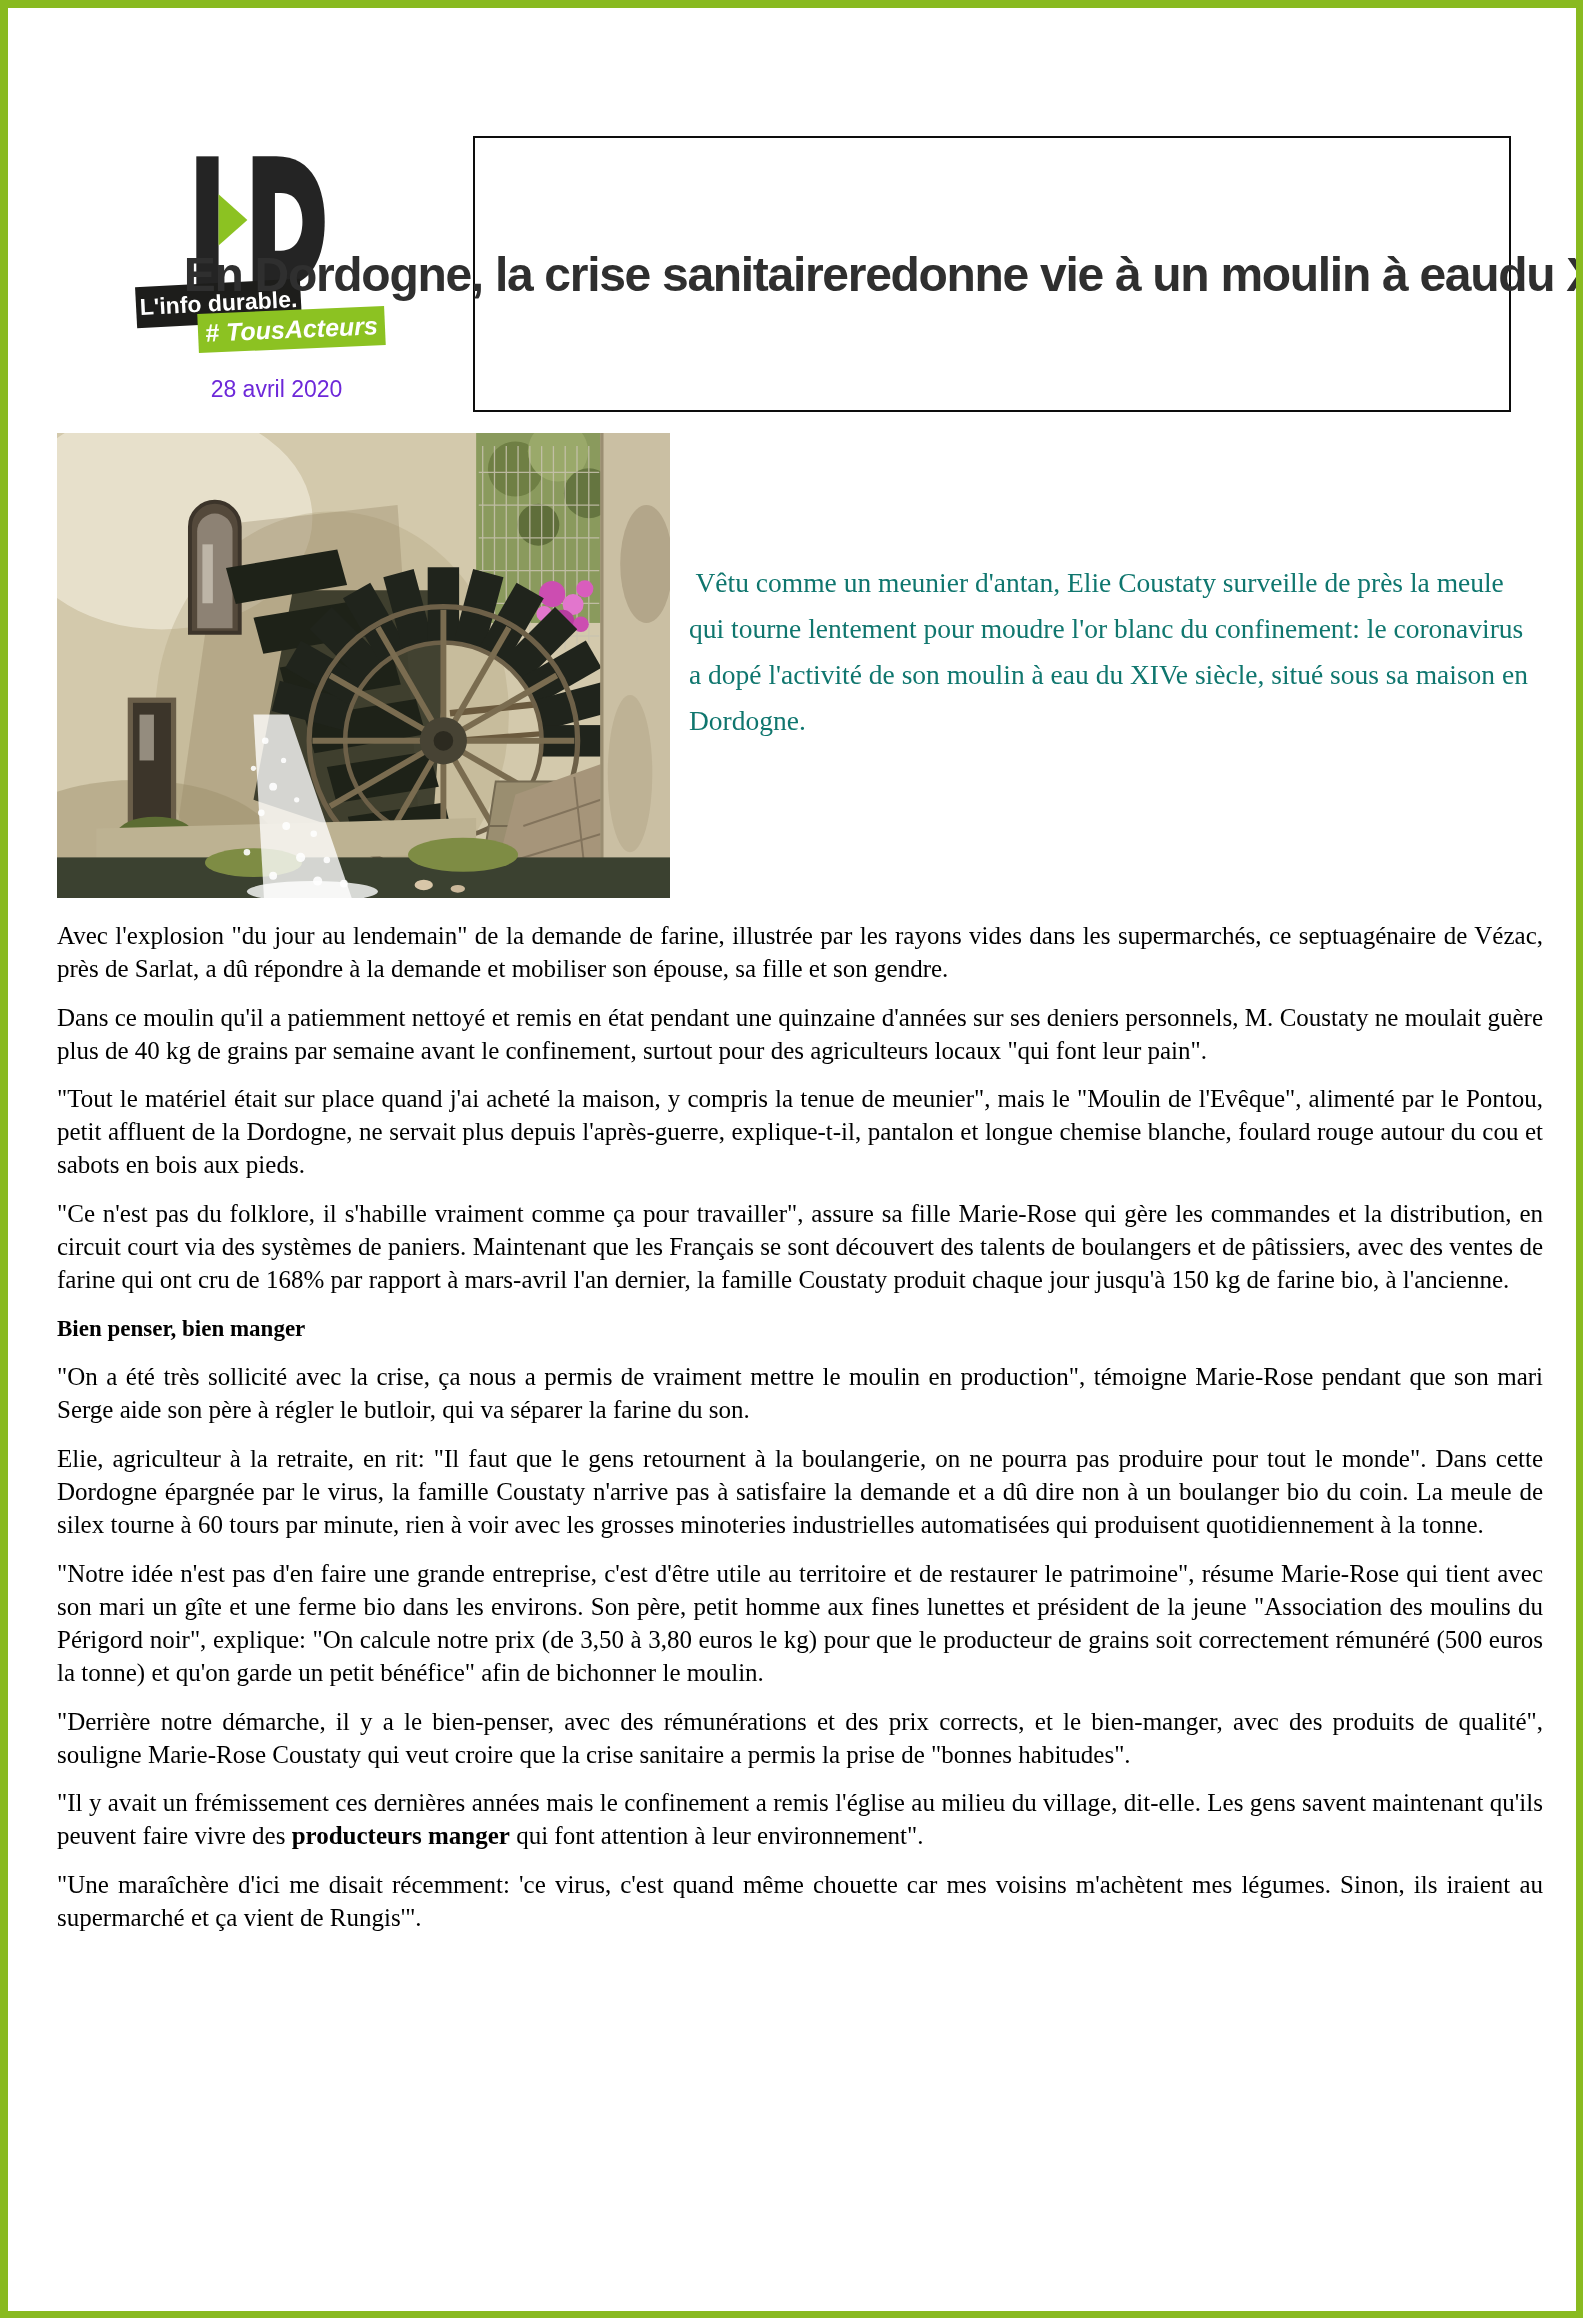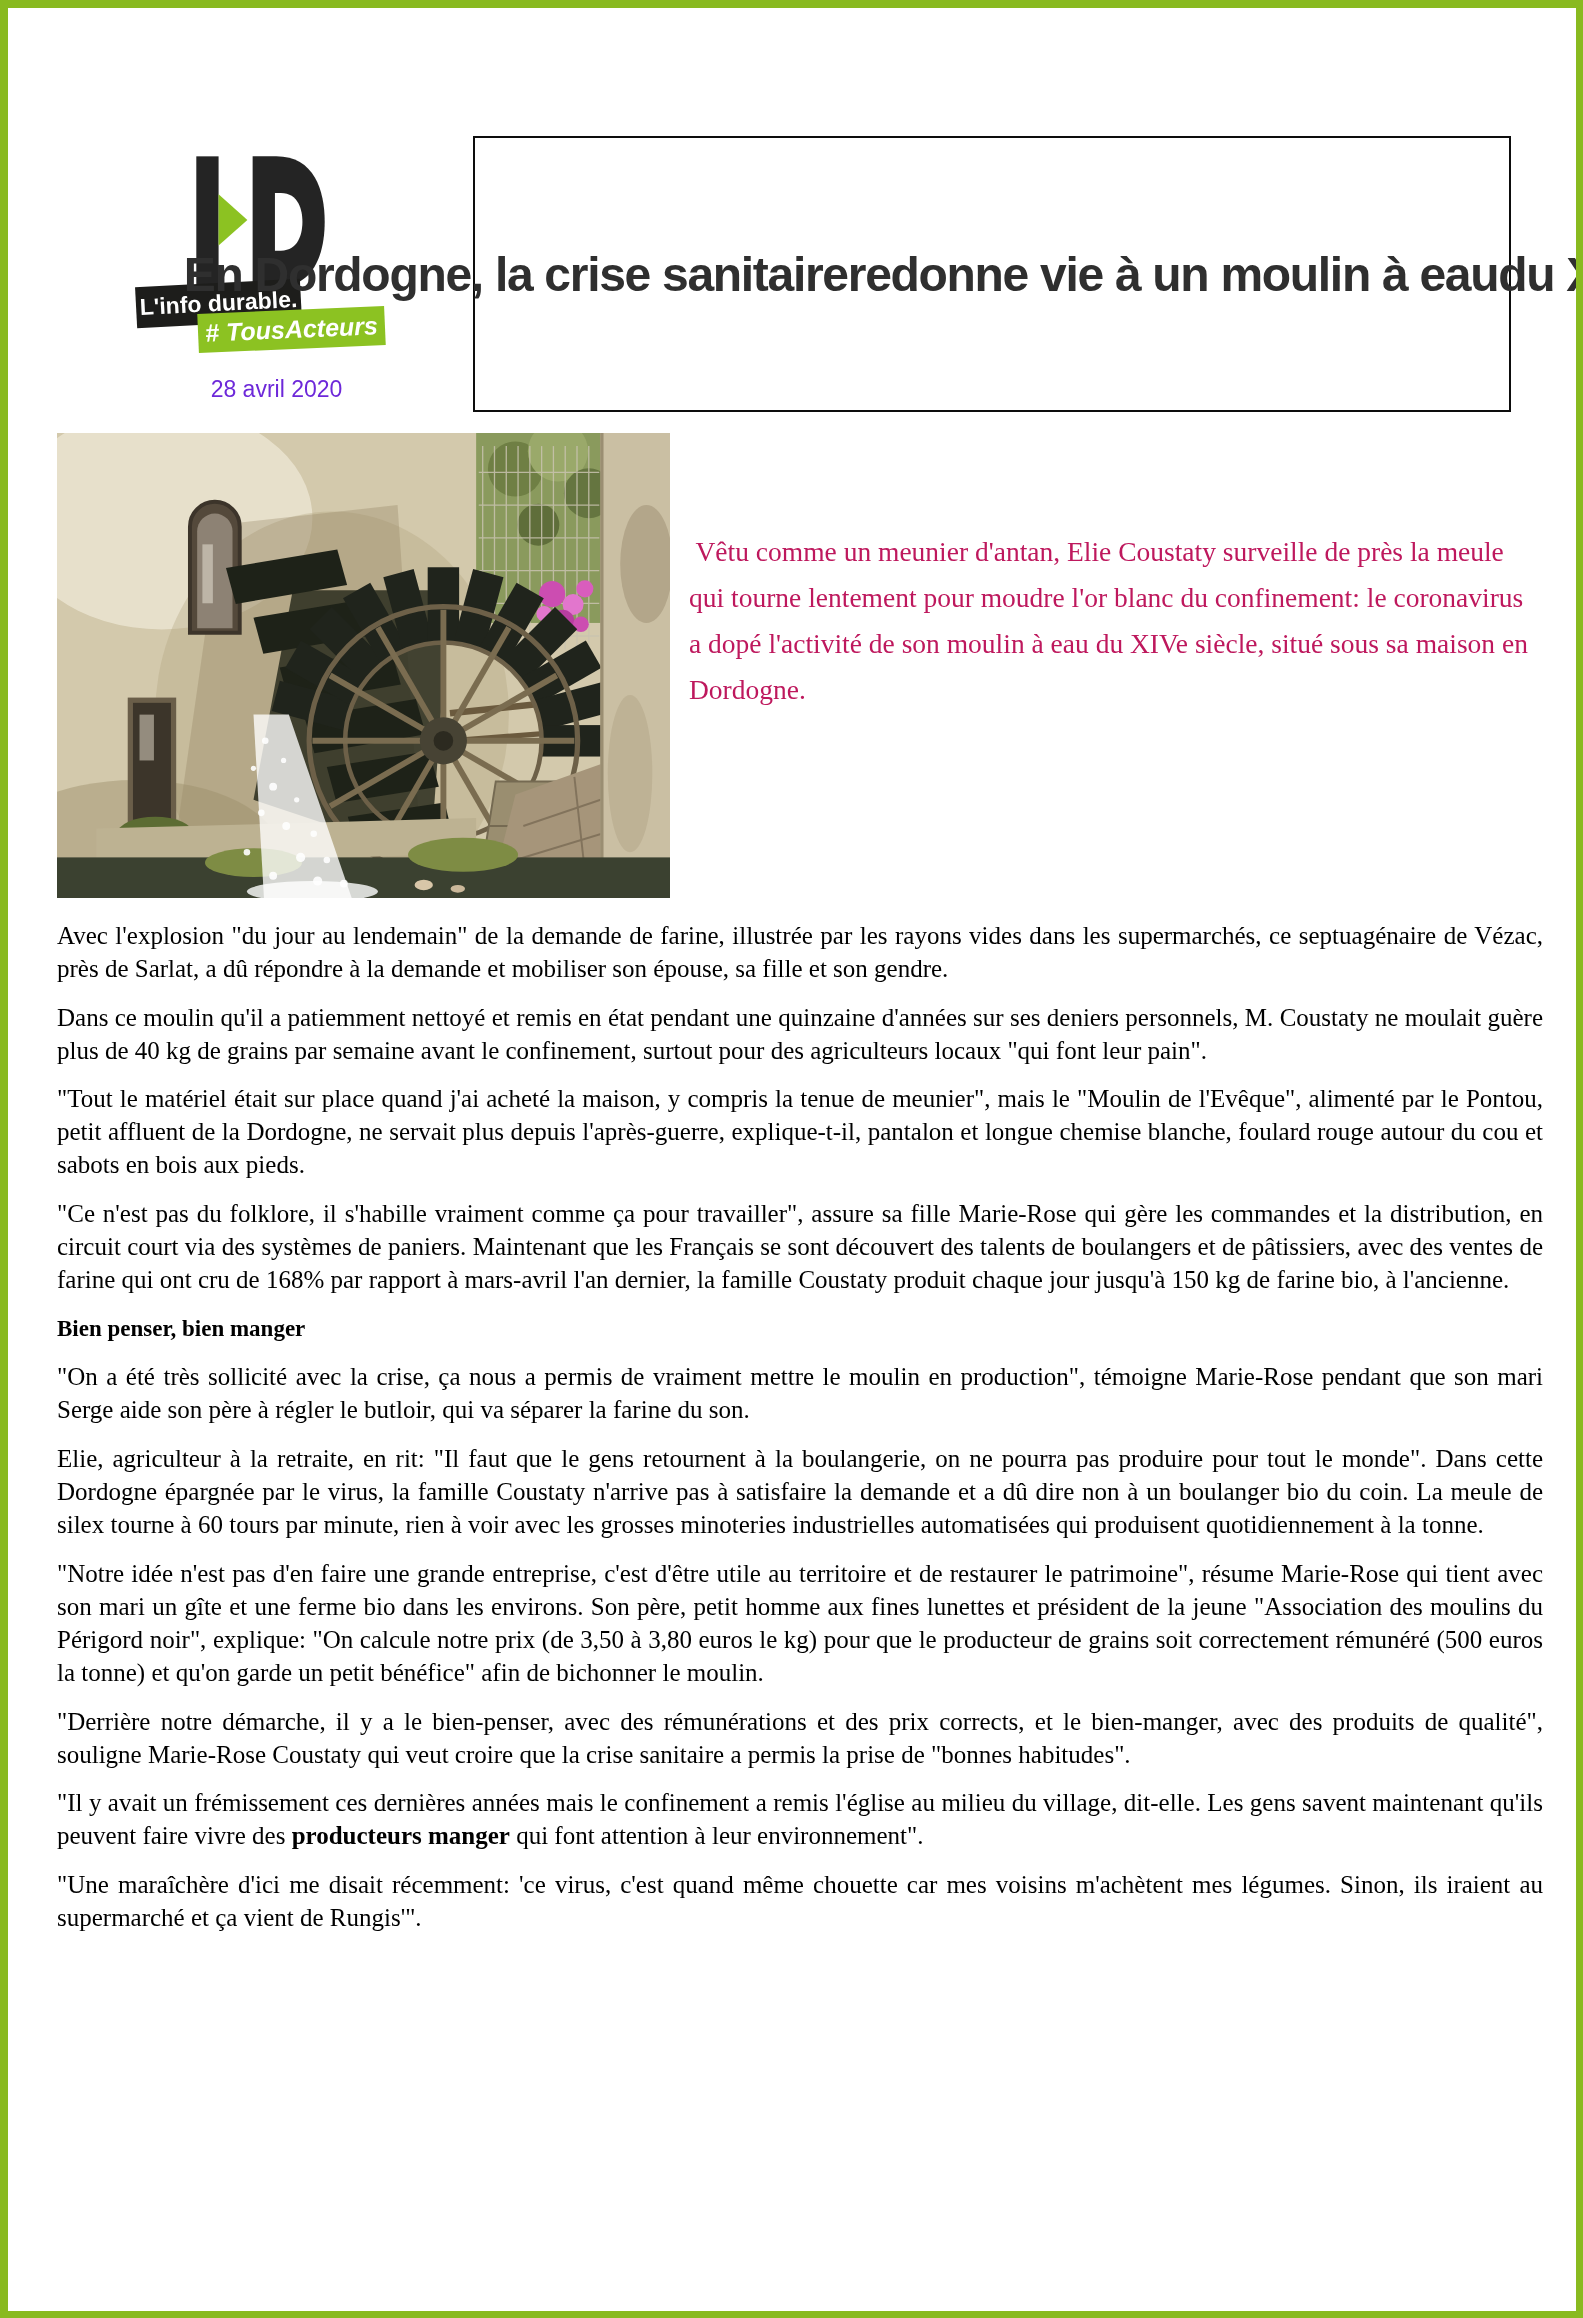--- a/index.html
+++ b/index.html
@@ -25,22 +25,22 @@
   }
   .headline-line{
     font-family:"Liberation Sans",sans-serif;font-weight:bold;font-size:48px;
     line-height:89px;letter-spacing:-1.3px;color:#2f2f2f;white-space:nowrap;
   }
   
   .photo{position:absolute;left:49px;top:425px;width:613px;height:465px;margin:0;overflow:hidden;}
   .photo svg{display:block;width:100%;height:100%;}
   
   .intro{
-    position:absolute;left:681px;top:521px;width:851px;margin:0;
-    font-size:27.5px;line-height:46px;text-indent:6.5px;text-align:left;color:#be185d;
+    position:absolute;left:681px;top:552px;width:851px;margin:0;
+    font-size:27.5px;line-height:46px;text-indent:6.5px;text-align:left;color:#0f766e;
   }
   
   .body-text{position:absolute;left:49px;top:911px;width:1486px;}
   .body-text p{margin:0 0 15.7px 0;font-size:25px;line-height:33px;text-align:justify;color:#000;}
   .subhead{margin:0 0 15.7px 0;font-size:23px;line-height:33px;font-weight:bold;color:#000;
     font-family:"Liberation Serif",serif;}
   .strong-link{font-weight:bold;}
   .signature{font-weight:bold;font-size:23px !important;text-align:left !important;}
 </style>
 </head>

